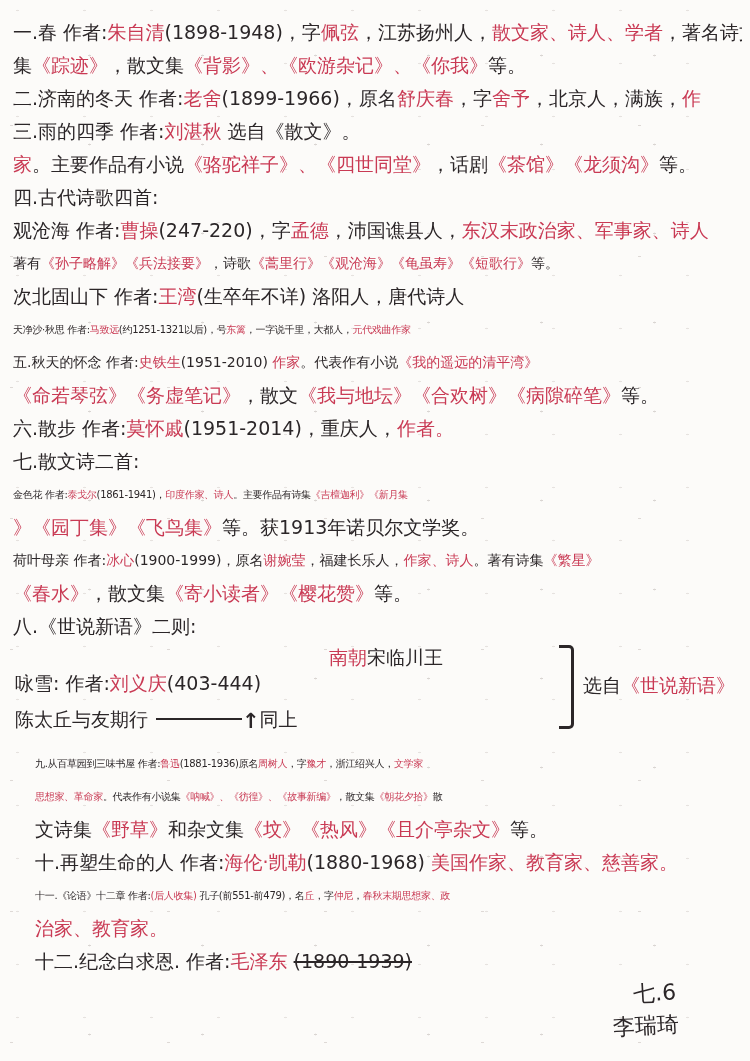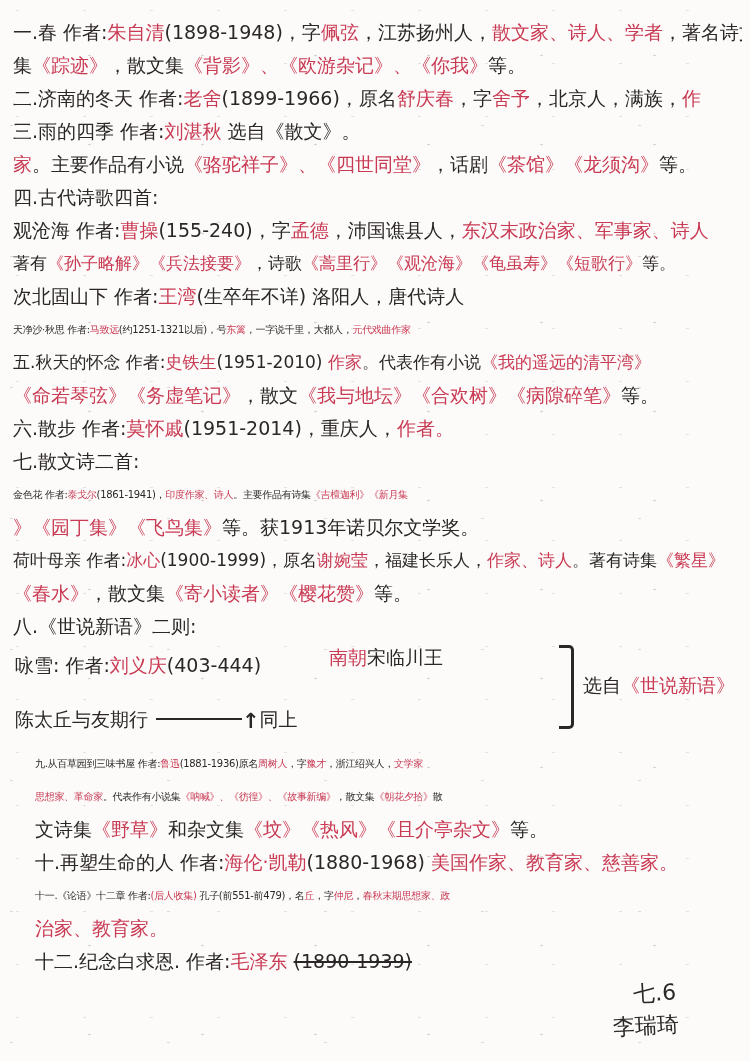--- a/index.html
+++ b/index.html
@@ -23,28 +23,28 @@
   }
   .lines{padding:12px 4px 0 9px;}
   #lines-bottom{padding-top:0;margin-left:22px;}
   .line{
     white-space:nowrap;
     line-height:33px;
     font-size:19px;
     letter-spacing:0;
     overflow:hidden;
   }
-  .line.t17{font-size:17px;}
+  .line.t17{font-size:14px;}
   .line.t15{font-size:10px;letter-spacing:-0.3px;}
   .ink{color:#2b2628;}
   .red{color:#c93a54;}
   .strike{text-decoration:line-through;text-decoration-thickness:2px;text-decoration-color:#2b2628;}
   
   .sx-block{position:relative;height:104px;margin:0 4px 0 9px;font-size:19px;}
-  .yx-line{position:absolute;left:2px;top:10px;white-space:nowrap;}
+  .yx-line{position:absolute;left:2px;top:28px;white-space:nowrap;}
   .dynasty{position:absolute;left:316px;top:2px;white-space:nowrap;font-size:19px;}
   .bracket{
     position:absolute;left:546px;top:2px;width:12px;height:78px;
     border-top:3px solid #2b2628;border-right:3px solid #2b2628;border-bottom:3px solid #2b2628;
     border-radius:0 5px 5px 0;
   }
   .source{position:absolute;left:570px;top:30px;white-space:nowrap;font-size:19px;font-family:Liberation Mono, monospace;}
   .chen-line{position:absolute;left:2px;top:64px;white-space:nowrap;}
   .hline{display:inline-block;width:86px;height:2px;background:#2b2628;vertical-align:middle;margin:0 0 4px 8px;}
   .arrow{font-size:21px;font-weight:bold;vertical-align:middle;}
@@ -62,21 +62,21 @@
 
 <div class="page">
 
   <div class="lines" id="lines-top">
       <div class="line"><span class="ink">一.春 作者:</span><span class="red">朱自清</span><span class="ink">(1898-1948)，字</span><span class="red">佩弦</span><span class="ink">，江苏扬州人，</span><span class="red">散文家、诗人、学者</span><span class="ink">，著名诗文</span></div>
       <div class="line"><span class="ink">集</span><span class="red">《踪迹》</span><span class="ink">，散文集</span><span class="red">《背影》、《欧游杂记》、《你我》</span><span class="ink">等。</span></div>
       <div class="line"><span class="ink">二.济南的冬天 作者:</span><span class="red">老舍</span><span class="ink">(1899-1966)，原名</span><span class="red">舒庆春</span><span class="ink">，字</span><span class="red">舍予</span><span class="ink">，北京人，满族，</span><span class="red">作</span></div>
       <div class="line"><span class="ink">三.雨的四季 作者:</span><span class="red">刘湛秋</span><span class="ink">  选自《散文》。</span></div>
       <div class="line"><span class="red">家</span><span class="ink">。主要作品有小说</span><span class="red">《骆驼祥子》、《四世同堂》</span><span class="ink">，话剧</span><span class="red">《茶馆》《龙须沟》</span><span class="ink">等。</span></div>
       <div class="line"><span class="ink">四.古代诗歌四首:</span></div>
-      <div class="line"><span class="ink">观沧海 作者:</span><span class="red">曹操</span><span class="ink">(155-240)，字</span><span class="red">孟德</span><span class="ink">，沛国谯县人，</span><span class="red">东汉末政治家、军事家、诗人</span></div>
+      <div class="line"><span class="ink">观沧海 作者:</span><span class="red">曹操</span><span class="ink">(247-220)，字</span><span class="red">孟德</span><span class="ink">，沛国谯县人，</span><span class="red">东汉末政治家、军事家、诗人</span></div>
       <div class="line t17"><span class="ink">著有</span><span class="red">《孙子略解》《兵法接要》</span><span class="ink">，诗歌</span><span class="red">《蒿里行》《观沧海》《龟虽寿》《短歌行》</span><span class="ink">等。</span></div>
       <div class="line"><span class="ink">次北固山下 作者:</span><span class="red">王湾</span><span class="ink">(生卒年不详) 洛阳人，唐代诗人</span></div>
       <div class="line t15"><span class="ink">天净沙·秋思 作者:</span><span class="red">马致远</span><span class="ink">(约1251-1321以后)，号</span><span class="red">东篱</span><span class="ink">，一字说千里，大都人，</span><span class="red">元代戏曲作家</span></div>
       <div class="line t17"><span class="ink">五.秋天的怀念 作者:</span><span class="red">史铁生</span><span class="ink">(1951-2010) </span><span class="red">作家</span><span class="ink">。代表作有小说</span><span class="red">《我的遥远的清平湾》</span></div>
       <div class="line"><span class="red">《命若琴弦》《务虚笔记》</span><span class="ink">，散文</span><span class="red">《我与地坛》《合欢树》《病隙碎笔》</span><span class="ink">等。</span></div>
       <div class="line"><span class="ink">六.散步 作者:</span><span class="red">莫怀戚</span><span class="ink">(1951-2014)，重庆人，</span><span class="red">作者。</span></div>
       <div class="line"><span class="ink">七.散文诗二首:</span></div>
       <div class="line t15"><span class="ink">金色花 作者:</span><span class="red">泰戈尔</span><span class="ink">(1861-1941)，</span><span class="red">印度作家、诗人</span><span class="ink">。主要作品有诗集</span><span class="red">《吉檀迦利》《新月集</span></div>
       <div class="line"><span class="red">》《园丁集》《飞鸟集》</span><span class="ink">等。获1913年诺贝尔文学奖。</span></div>
       <div class="line t17"><span class="ink">荷叶母亲 作者:</span><span class="red">冰心</span><span class="ink">(1900-1999)，原名</span><span class="red">谢婉莹</span><span class="ink">，福建长乐人，</span><span class="red">作家、诗人</span><span class="ink">。著有诗集</span><span class="red">《繁星》</span></div>

